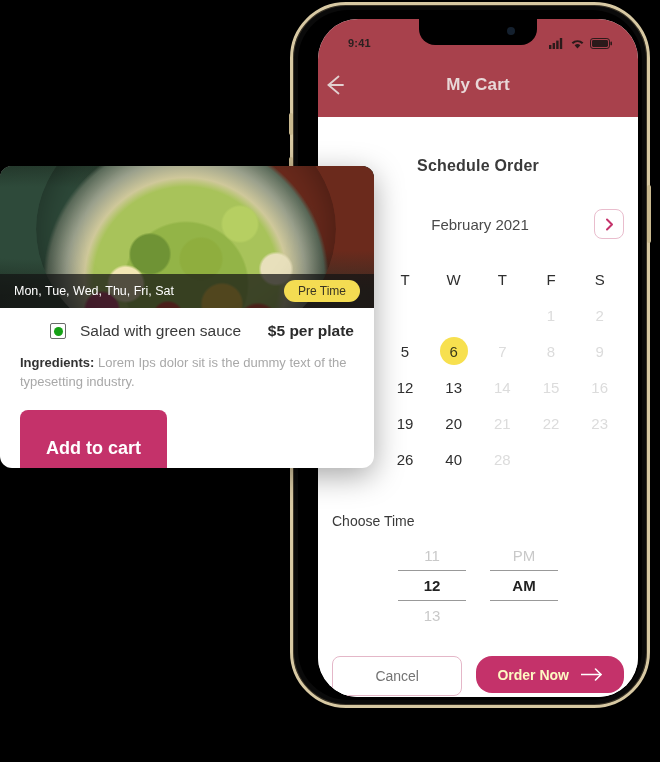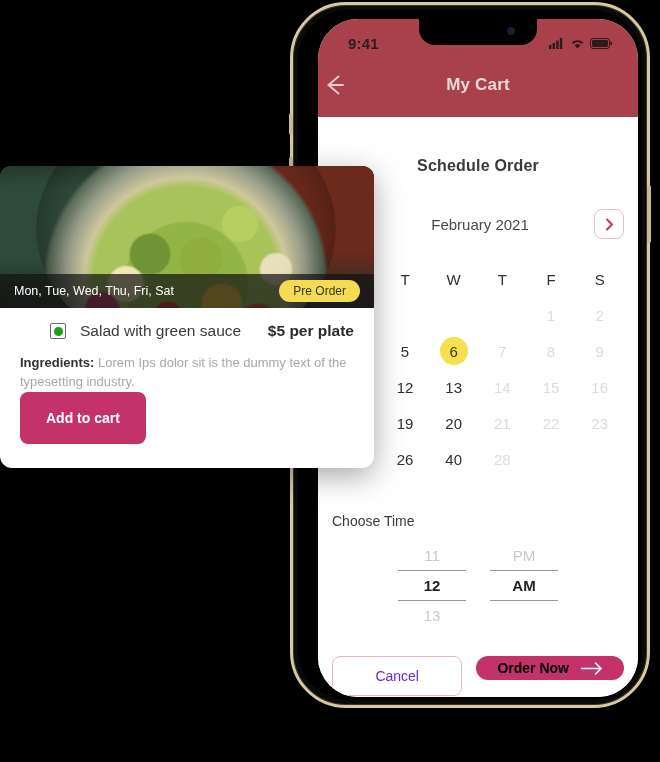--- a/index.html
+++ b/index.html
@@ -41,21 +41,21 @@
   
   #app-header {
     position: absolute; left: 0; top: 0; width: 100%; height: 98px;
     background: #a8414c;
   }
   #status-bar {
     position: relative; height: 40px;
     display: flex; align-items: center; justify-content: space-between;
     padding: 8px 26px 0 30px;
   }
-  #status-time { color: #2b2020; font-size: 15px; font-weight: bold; letter-spacing: .2px; }
+  #status-time { color: #2b2020; font-size: 11px; font-weight: bold; letter-spacing: .2px; }
   #status-icons { display: flex; align-items: center; gap: 5px; }
   #notch {
     position: absolute; left: 50%; transform: translateX(-50%); top: 0;
     width: 118px; height: 26px; background: #000;
     border-bottom-left-radius: 16px; border-bottom-right-radius: 16px;
   }
   #notch-cam {
     position: absolute; right: 22px; top: 8px; width: 8px; height: 8px;
     border-radius: 50%; background: #14202e;
   }
@@ -107,25 +107,25 @@
   #time-title { margin: 36px 0 0 14px; font-size: 14px; color: #3a3a3a; }
   #time-picker { display: flex; justify-content: center; gap: 24px; margin-top: 12px; }
   .tp-col { width: 68px; text-align: center; }
   .tp-val { font-size: 15px; padding: 6px 0; color: #c9c9c9; }
   .tp-val.mid { color: #222; font-weight: bold; border-top: 1px solid #999; border-bottom: 1px solid #999; }
 
   
   #actions { display: flex; gap: 14px; padding: 0 14px; margin-top: 26px; }
   #btn-cancel {
     flex: 1; height: 40px; border: 1px solid #e4b7c8; border-radius: 8px; background: #fff;
-    color: #6d28d9; font-size: 14px; cursor: pointer; font-family: inherit;
+    color: #737373; font-size: 14px; cursor: pointer; font-family: inherit;
   }
   #btn-order {
-    flex: 1.15; height: 24px; border: 0; border-radius: 16px; background: #c4326a;
-    color: #000000; font-size: 14px; font-weight: bold; cursor: pointer; font-family: inherit;
+    flex: 1.15; height: 37px; border: 0; border-radius: 16px; background: #c4326a;
+    color: #fef9c3; font-size: 14px; font-weight: bold; cursor: pointer; font-family: inherit;
     display: flex; align-items: center; justify-content: center; gap: 12px;
   }
 
   
   #food-card {
     position: absolute; left: 0; top: 166px; width: 374px; height: 302px;
     background: #fff; border-radius: 12px; overflow: hidden;
     box-shadow: 0 8px 30px rgba(0,0,0,.35);
   }
   #food-photo { position: relative; width: 100%; height: 142px; overflow: hidden; background:#203024; }
@@ -175,22 +175,22 @@
   #veg-icon {
     width: 16px; height: 16px; border: 1.5px solid #6a6a6a; border-radius: 2px;
     display: flex; align-items: center; justify-content: center; margin-right: 14px;
   }
   #veg-icon i { width: 9px; height: 9px; border-radius: 50%; background: #16a116; display:block; }
   #food-name { font-size: 15.5px; color: #3a3a3a; }
   #food-price { margin-left: auto; font-size: 15.5px; color: #2b2b2b; font-weight: bold; }
   #food-desc { margin-top: 14px; font-size: 13px; line-height: 1.45; color: #a8a8a8; }
   #food-desc b { color: #333; font-weight: bold; }
   #btn-add {
-    background: #c4326a; color: #fff; border: 0; border-radius: 8px;
-    padding: 18px 26px; font-size: 14px; font-weight: bold; cursor: pointer; font-family: inherit;
+    margin-top: 18px; background: #c4326a; color: #fff; border: 0; border-radius: 8px;
+    padding: 28px 26px; font-size: 18px; font-weight: bold; cursor: pointer; font-family: inherit;
   }
 </style>
 </head>
 <body>
 
 <div id="stage">
 
   <div id="phone-frame">
     <div class="side-btn" id="btn-silent"></div>
     <div class="side-btn" id="btn-volup"></div>
@@ -333,21 +333,21 @@
 
   <div id="food-card">
     <div id="food-photo">
       <div class="bg"></div>
       <div class="fork" id="fork1"></div>
       <div class="fork" id="fork2"></div>
       <div class="bowl"></div>
 
       <div id="food-meta">
         <div id="food-days">Mon, Tue, Wed, Thu, Fri, Sat</div>
-        <div id="pre-order-badge">Pre Order</div>
+        <div id="pre-order-badge">Pre Time</div>
       </div>
     </div>
 
     <div id="food-body">
       <div id="food-row1">
         <span id="veg-icon">
             <i></i>
           </span>
         <span id="food-name">Salad with green sauce</span>
         <span id="food-price">$5 per plate</span>

